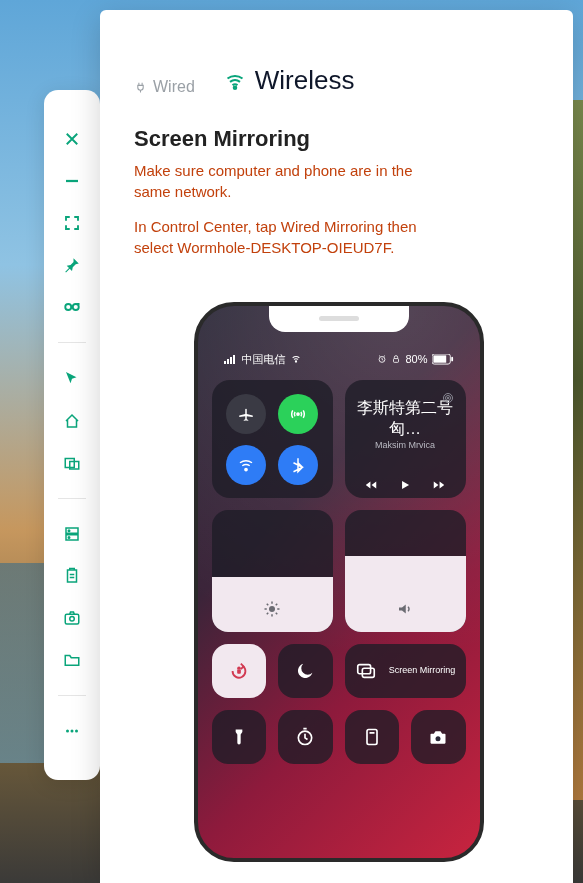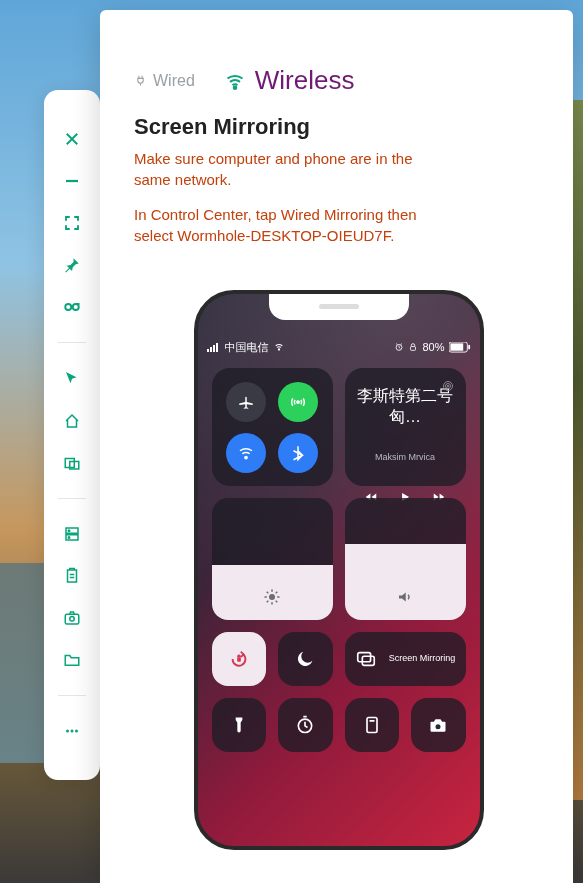--- a/index.html
+++ b/index.html
@@ -32,23 +32,23 @@
   .sidebar svg { width:18px; height:18px; display:block; }
 
   .panel {
     position:absolute; left:100px; top:10px; right:10px; bottom:0;
     background:#fff; border-radius: 6px 6px 0 0;
     box-shadow: 0 8px 30px rgba(0,0,0,.18);
     padding: 55px 30px 0 34px;
     overflow:hidden;
   }
 
-  .tabs { display:flex; gap:30px; align-items:center; margin-bottom:18px; }
+  .tabs { display:flex; gap:30px; align-items:flex-end; margin-bottom:30px; }
   .tab-wired { color:#9aa0a6; font-size:16px; display:flex; align-items:center; gap:6px; cursor:pointer;}
-  .tab-wireless { color:#701a75; font-size:26px; font-weight:400; display:flex; align-items:center; gap:10px; cursor:pointer;}
+  .tab-wireless { color:#0f172a; font-size:26px; font-weight:400; display:flex; align-items:center; gap:10px; cursor:pointer;}
   .plug-icon svg{width:13px;height:13px;display:block;}
   .wifi-icon svg{width:20px;height:20px;display:block;}
 
   .step { display:flex; gap:16px; }
   .step-num { color:#0aa57b; font-size:24px; font-weight:300; line-height:1; }
   .step-body h2 { font-size:22px; font-weight:600; color:#222; margin-bottom:8px; }
   .step-body p { font-size:15px; color:#c2410c; line-height:1.4; margin-bottom:14px; max-width:310px;}
 
   
   .phone-wrap { margin-top:30px; display:flex; justify-content:center; }
@@ -65,40 +65,40 @@
     width:140px; height:26px; background:#fff; border-radius:0 0 16px 16px; z-index:3;}
   .speaker{ position:absolute; top:10px; left:50%; transform:translateX(-50%);
     width:40px; height:5px; background:#ddd; border-radius:3px; z-index:4;}
   .phone-btn { position:absolute; background:#2a2a2a; border-radius:2px; }
   .pb-l1{ left:-7px; top:90px; width:4px; height:26px;}
   .pb-l2{ left:-7px; top:140px; width:4px; height:42px;}
   .pb-l3{ left:-7px; top:192px; width:4px; height:42px;}
   .pb-r { right:-7px; top:150px; width:4px; height:60px;}
 
   .status-bar { position:absolute; top:44px; left:0; right:0; height:18px;
-    display:flex; justify-content:space-between; padding:0 9px;
+    display:flex; justify-content:space-between; padding:0 26px;
     color:#fff; font-size:11px; align-items:center; z-index:2;}
   .status-bar span{ display:flex; align-items:center; gap:4px;}
   .batt-icon svg{width:22px;height:11px;}
 
   .cc { position:absolute; top:74px; left:14px; right:14px; bottom:0; z-index:2;
     display:grid; grid-template-columns:1fr 1fr; grid-auto-rows:min-content;
     gap:12px;}
   .tile { background:rgba(30,28,38,.78); border-radius:18px; position:relative;}
 
   .conn { height:118px; padding:12px; display:grid; grid-template-columns:1fr 1fr;
     grid-template-rows:1fr 1fr; gap:8px; place-items:center;}
   .circ { width:40px; height:40px; border-radius:50%; display:flex;
     align-items:center; justify-content:center; }
   .circ svg{width:18px;height:18px;}
   .c-gray{background:#3a3a44;} .c-green{background:#2bd15a;}
   .c-blue{background:#2e7cf6;}
 
   .music { height:118px; padding:12px 10px; color:#fff; }
-  .music small{display:block; font-size:9px; color:#b9b9c2;margin-top:24px;}
+  .music small{display:block; font-size:9px; color:#b9b9c2;}
   .music .airplay-dot{ position:absolute; top:10px; right:12px;}
   .music .airplay-dot svg{width:12px;height:12px;}
   .music .controls{ display:flex; justify-content:space-around; align-items:center;
     margin-top:28px; color:#fff;}
   .music .controls svg{width:14px;height:14px;}
   .sq-row { display:grid; grid-template-columns:1fr 1fr; gap:12px;}
   .sq { background:rgba(30,28,38,.78); border-radius:16px; height:54px;
     display:flex; align-items:center; justify-content:center;}
   .sq svg{width:22px;height:22px;}
   .lock-tile{ background:#f2e8ef;}

